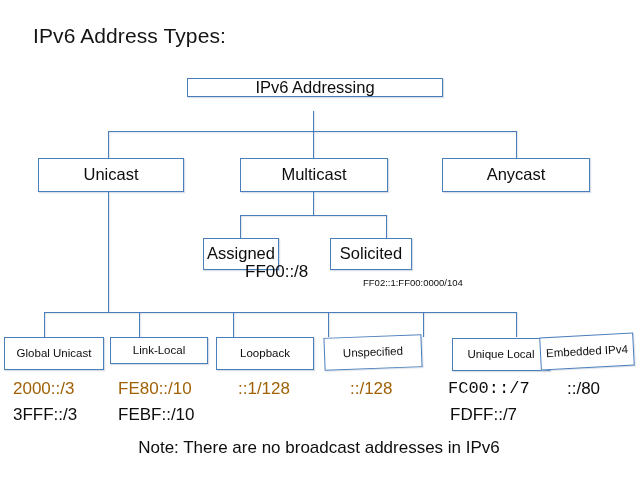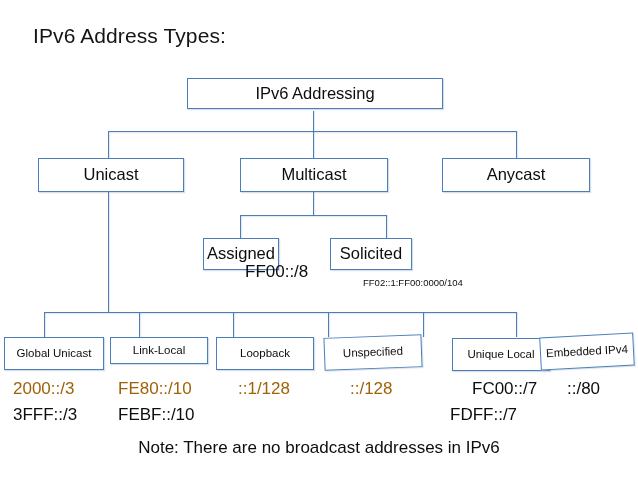--- a/index.html
+++ b/index.html
@@ -80,21 +80,21 @@
     white-space: nowrap;
   }
 </style>
 </head>
 <body>
 
 <div id="canvas">
 
   <div class="title">IPv6 Address Types:</div>
 
-  <div class="box lvl1" style="left:187px; top:78px; width:256px; height:31px;">
+  <div class="box lvl1" style="left:187px; top:78px; width:256px; height:19px;">
     <span>IPv6 Addressing</span>
   </div>
 
   <div class="vline" style="left:313px; top:111px; height:20px;"></div>
 
   <div class="hline" style="left:108px; top:131px; width:409px;"></div>
 
   <div class="vline" style="left:108px; top:131px; height:27px;"></div>
   <div class="vline" style="left:313px; top:131px; height:27px;"></div>
   <div class="vline" style="left:516px; top:131px; height:27px;"></div>
@@ -150,21 +150,21 @@
     <span>Unique Local</span>
   </div>
   <div class="box leaf" style="left:540px; top:335px; width:94px; height:33px; transform:rotate(-3deg);">
     <span>Embedded IPv4</span>
   </div>
 
   <div class="cap big red" style="left:13px; top:379px;">2000::/3</div>
   <div class="cap big red" style="left:118px; top:379px;">FE80::/10</div>
   <div class="cap big red" style="left:238px; top:379px;">::1/128</div>
   <div class="cap big red" style="left:350px; top:379px;">::/128</div>
-  <div class="cap big" style="left:472px; top:379px;">FC00::/7</div>
+  <div class="cap big" style="left:448px; top:379px;font-family:Liberation Mono, monospace;">FC00::/7</div>
   <div class="cap big" style="left:567px; top:379px;">::/80</div>
 
   <div class="cap big" style="left:13px; top:405px;">3FFF::/3</div>
   <div class="cap big" style="left:118px; top:405px;">FEBF::/10</div>
   <div class="cap big" style="left:450px; top:405px;">FDFF::/7</div>
 
   <div class="note">Note: There are no broadcast addresses in IPv6</div>
 
 </div>
 

